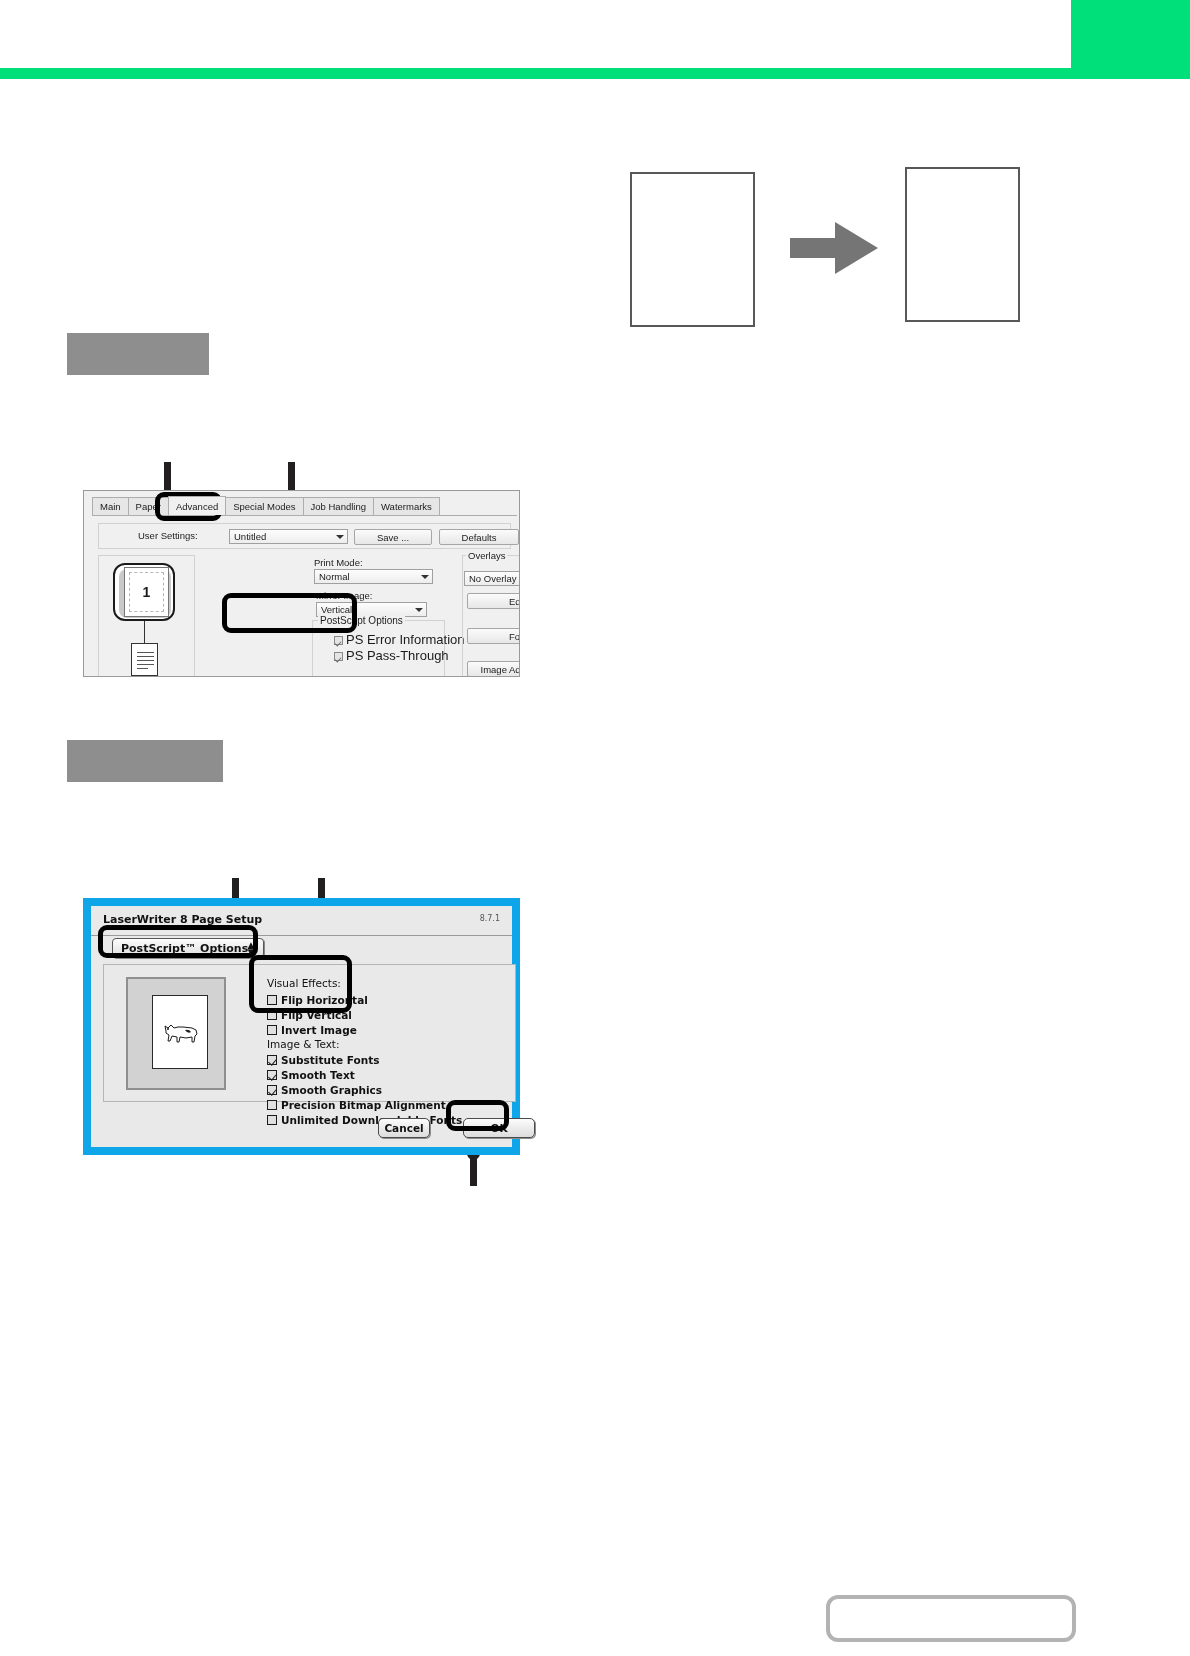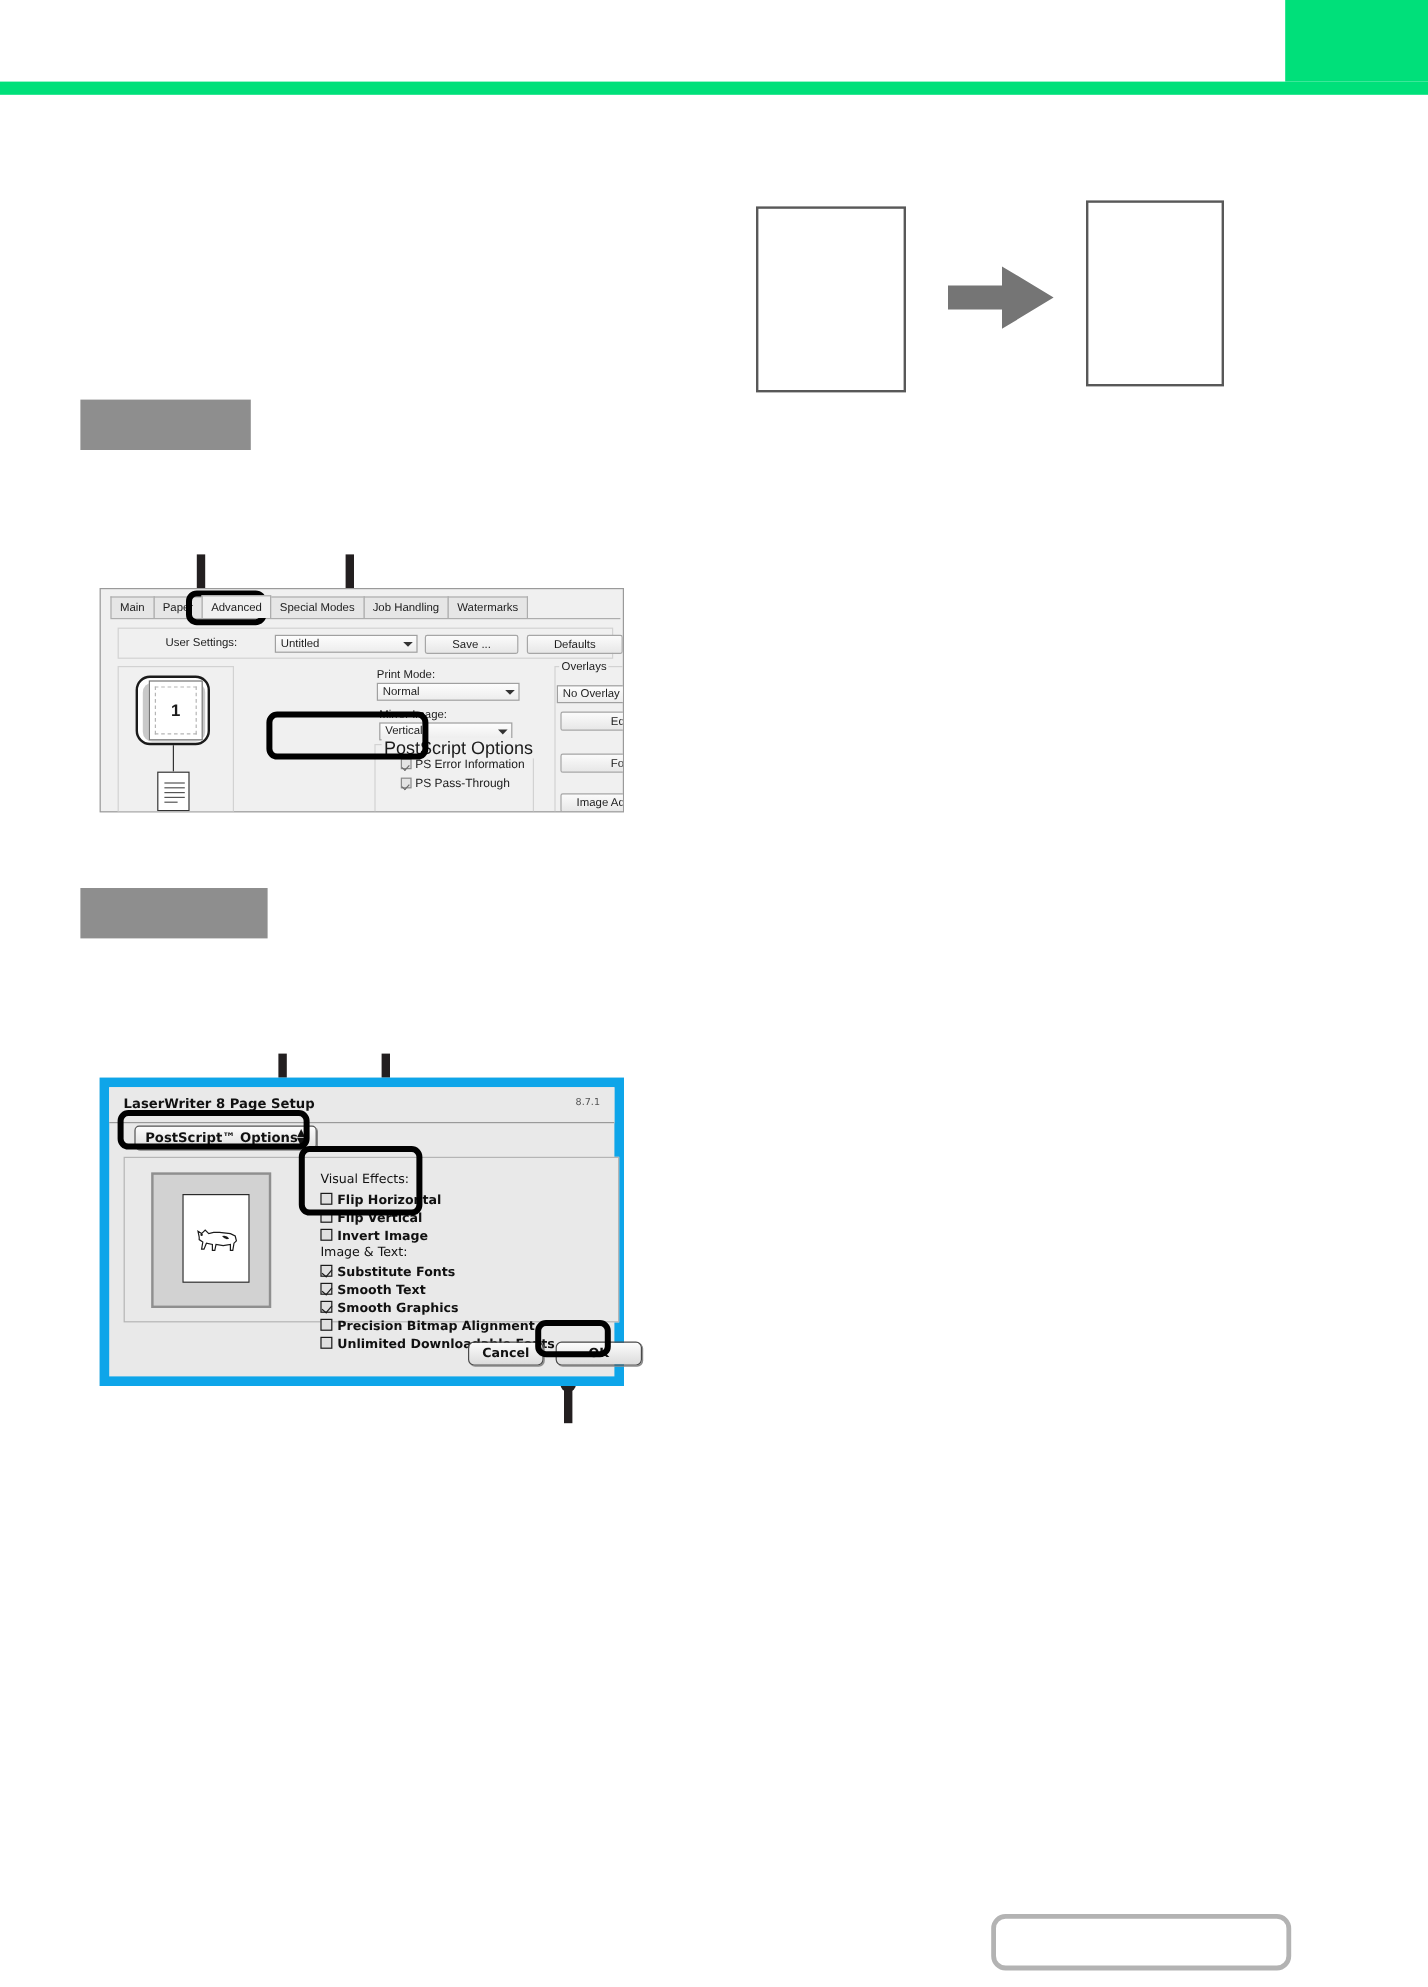--- a/index.html
+++ b/index.html
@@ -122,23 +122,23 @@
   #win-printmode-combo { left:230px; top:78px; width:119px; }
   #win-mirror-label    { position:absolute; left:232px; top:99px; }
   #win-mirror-combo    { left:232px; top:111px; width:111px; }
 
   #win-psoptions-group {
     position:absolute; left:228px; top:129px; width:133px; height:58px;
     border:1px solid #d2d2d2;
   }
   #win-psoptions-legend {
     position:absolute; left:234px; top:124px; background:#f0f0f0;
-    padding:0 2px; font-size:15px;
-  }
-  .win-check-row { position:absolute; left:236px; font-size:10px;padding-left:14px; }
+    padding:0 2px; font-size:10px;
+  }
+  .win-check-row { position:absolute; left:236px; font-size:13px;padding-left:14px; }
   .win-checkbox {
     display:inline-block; width:9px; height:9px; border:1px solid #8a8a8a;
     background:#e4e4e4; vertical-align:-1px; margin-right:3px; position:relative;
   }
   .win-checkbox.checked::after {
     content:""; position:absolute; left:1px; top:3px; width:3px; height:5px;
     border:solid #6a6a6a; border-width:0 1.5px 1.5px 0; transform:rotate(42deg);
   }
 
   #win-overlays-group {
@@ -223,21 +223,21 @@
     border:solid #1b1b1b; border-width:0 1.8px 1.8px 0; transform:rotate(40deg);
   }
 
   .mac-btn {
     position:absolute; height:20px;
     background:linear-gradient(#fcfcfc,#dcdcdc);
     border:1px solid #4a4a4a; border-radius:5px;
     font-size:10.5px; font-weight:bold; text-align:center; line-height:18px;
     color:#111; box-shadow:1px 1px 0 #8d8d8d;
   }
-  #mac-cancel-btn { left:299px; top:212px; width:63px; }
+  #mac-cancel-btn { left:287px; top:212px; width:52px; }
   #mac-ok-btn     { left:372px; top:212px; width:72px; }
 
   
   #footer-box {
     position:absolute; left:826px; top:1595px; width:250px; height:47px;
     border:4px solid #b3b3b3; border-radius:12px; background:#fff;
   }
 </style>
 </head>
 <body>

